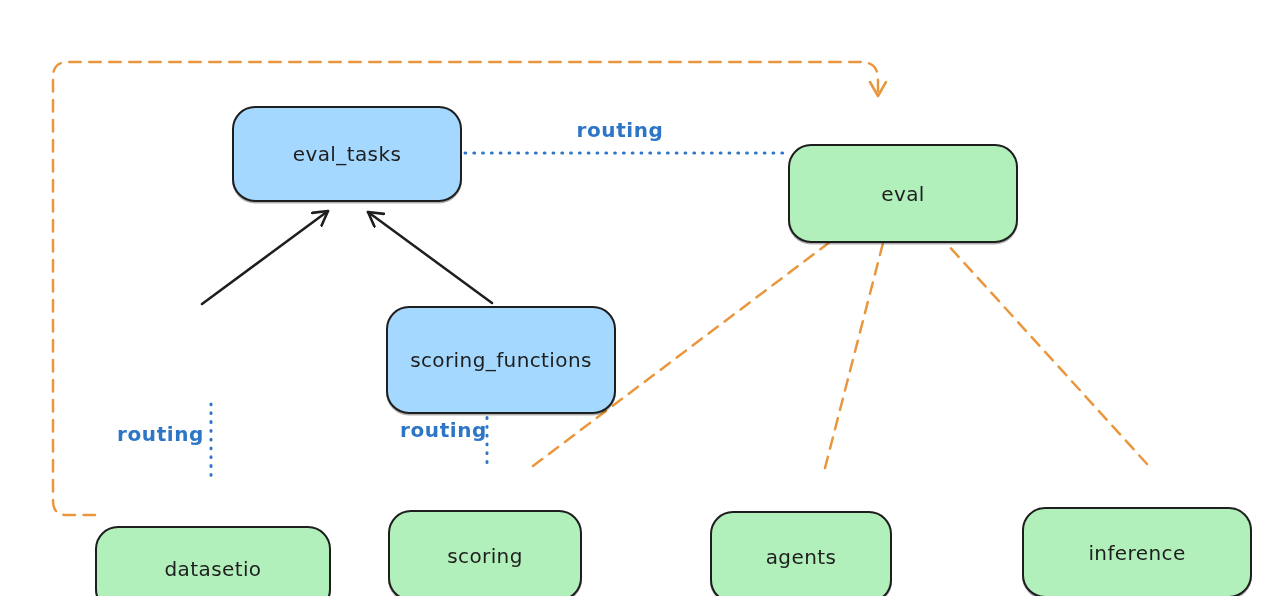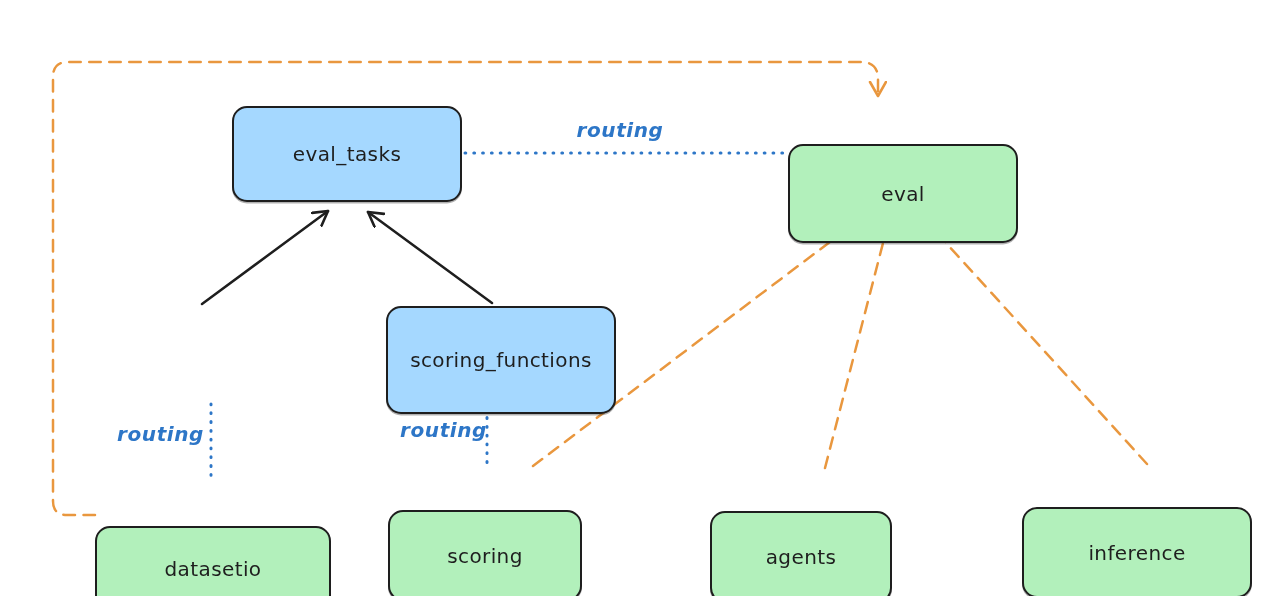--- a/index.html
+++ b/index.html
@@ -33,40 +33,39 @@
   .edge.orange-dash { stroke: var(--orange-edge); stroke-dasharray: 11.5 8.5; }
   .mk { fill: none; stroke-width: 2.6px; stroke-linecap: round; stroke-linejoin: round; }
   .mk-black { stroke: var(--black-edge); }
   .mk-orange { stroke: var(--orange-edge); }
   .node {
     position: absolute;
     display: flex;
     align-items: center;
     justify-content: center;
     border: 2.5px solid var(--node-border);
-    border-radius: 15px;
+    border-radius: 23px;
     box-shadow: 0 1.5px 0 rgba(30,30,30,0.35);
   }
   .node.blue { background: var(--blue-fill); }
   .node.green { background: var(--green-fill); margin-top: 40px; }
   .node-label {
     color: var(--node-text);
     font-size: 20px;
     font-weight: 500;
     letter-spacing: 0.4px;
     white-space: nowrap;
   }
   .edge-label {
     position: absolute;
     color: var(--blue-edge);
     font-size: 20px;
     font-weight: 600;
     letter-spacing: 0.6px;
     white-space: nowrap;
-    font-style: italic;
   }
 </style>
 </head>
 <body>
 
 <div class="canvas">
 
   <svg class="edges" viewBox="0 0 1280 596" aria-hidden="true">
     <defs>
       <marker id="ah-black" markerUnits="userSpaceOnUse" markerWidth="34" markerHeight="34" refX="15" refY="9" orient="auto">

